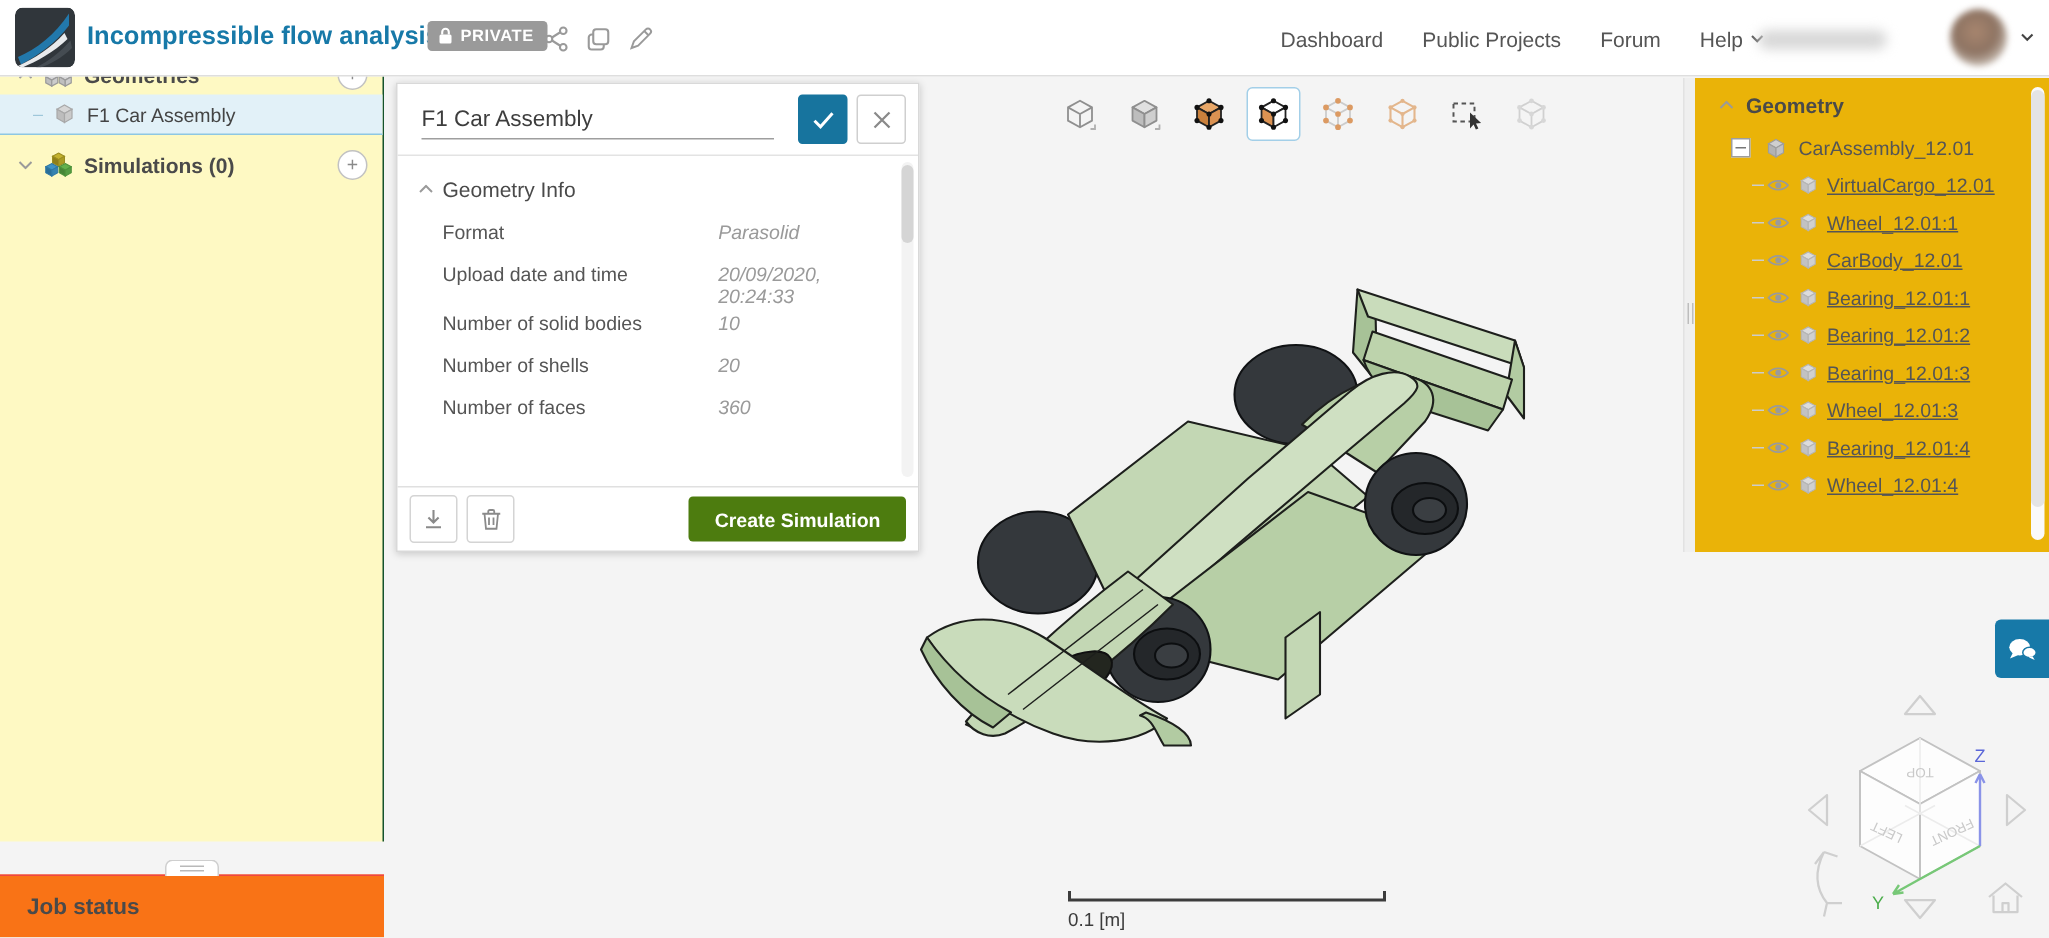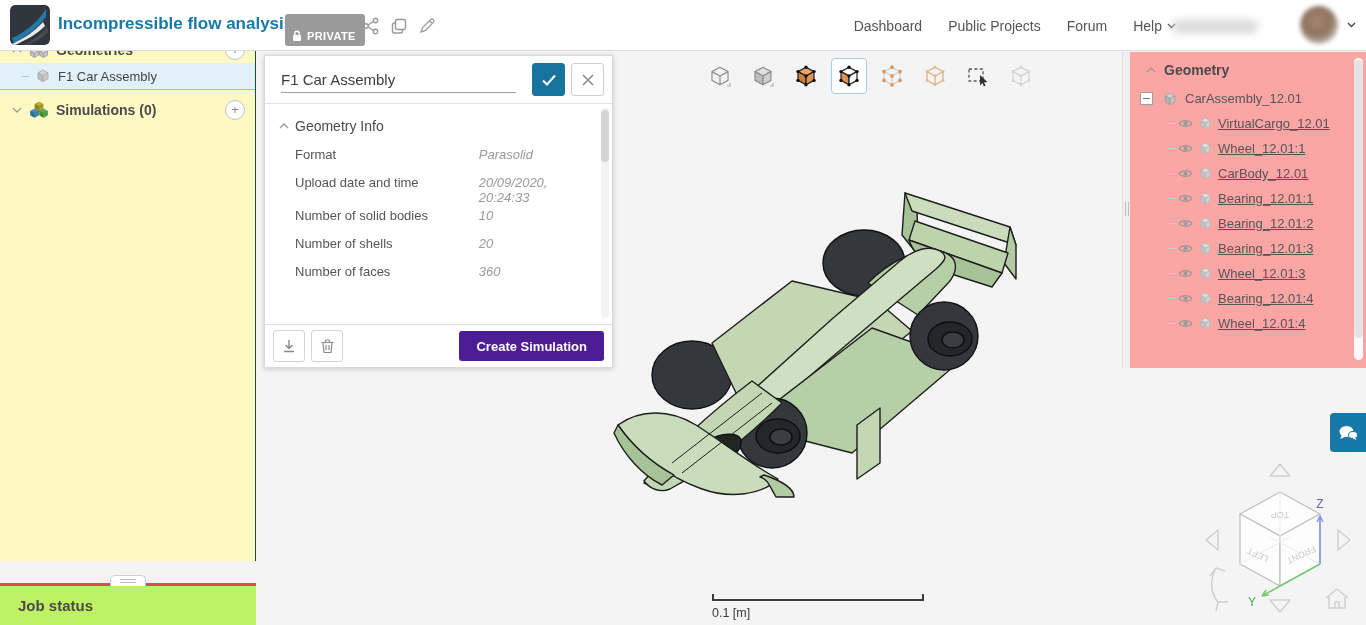--- a/index.html
+++ b/index.html
@@ -4,76 +4,76 @@
 <style>
   * { margin:0; padding:0; box-sizing:border-box; }
   html,body { width:1366px; height:625px; overflow:hidden; }
   body { font-family:"Liberation Sans", sans-serif; color:#555; background:#f4f4f4; position:relative; font-size:13px; }
   .app { position:absolute; inset:0; width:1366px; height:625px; background:#f4f4f4; overflow:hidden; }
 
   
   .topbar { position:absolute; left:0; top:0; width:1366px; height:51px; background:#fff; border-bottom:1px solid #dedede; z-index:30; display:flex; align-items:center; }
   .logo { position:absolute; left:10px; top:5px; width:40px; height:40px; border-radius:5px; overflow:hidden; }
   .project-title { position:absolute; left:58px; top:14px; font-size:17px; font-weight:bold; color:#1779a8; }
-  .badge { position:absolute; left:285px; top:14px; background:#9a9a9a; color:#fff; font-size:11px; font-weight:bold; letter-spacing:.4px; border-radius:3px; padding:16px 9px 4px 7px; display:flex; align-items:center; gap:5px; }
+  .badge { position:absolute; left:285px; top:14px; background:#9a9a9a; color:#fff; font-size:11px; font-weight:bold; letter-spacing:.4px; border-radius:3px; padding:4px 9px 4px 7px; display:flex; align-items:center; gap:5px; }
   .hdr-icon { position:absolute; top:17px; width:18px; height:18px; color:#9a9a9a; cursor:pointer; }
   .hdr-nav { position:absolute; right:190px; top:0; height:51px; display:flex; align-items:center; gap:26px; font-size:14px; color:#555; }
   .hdr-nav .nav-link { cursor:pointer; display:flex; align-items:center; gap:5px; }
   .user-blob { position:absolute; right:108px; top:20px; width:86px; height:13px; background:#d8d8d8; border-radius:7px; filter:blur(4px); }
   .avatar { position:absolute; right:28px; top:6px; width:38px; height:38px; border-radius:50%; background:radial-gradient(circle at 45% 40%, #a8866f 0%, #8d7362 45%, #c8bdb3 75%, #e4ded7 100%); filter:blur(2px); }
   .avatar-chevron { position:absolute; right:10px; top:22px; color:#444; }
 
   
   .sidebar { position:absolute; left:0; top:36px; width:256px; height:525px; background:#fef9c3; border-right:1px solid #14532d; z-index:20; }
   .tree-row { display:flex; align-items:center; height:27px; padding:0 10px 0 12px; cursor:pointer; }
   .tree-row .grow { flex:1; }
   .tree-row .lbl-bold { font-weight:bold; font-size:14px; color:#4a4a4a; margin-left:8px; }
   .plus-btn { width:20px; height:20px; border:1px solid #c2c2c2; border-radius:50%; color:#8a8a8a; font-size:13px; line-height:17px; text-align:center; background:#fff; cursor:pointer; }
   .row-selected { background:#e2f1f8; border-bottom:1px solid #8ec7e2; height:27px; }
   .row-selected .lbl { font-size:13px; color:#444; margin-left:8px; }
   .dash-mark { color:#9ec7da; font-size:12px; width:10px; margin-left:10px; }
   .caret { color:#9a9a9a; width:10px; display:inline-block; }
 
   
-  .jobbar { position:absolute; left:0; bottom:0; width:256px; height:42px; background:#bef264; border-top:3px solid #ef4444; z-index:25; display:flex; align-items:center; }
+  .jobbar { position:absolute; left:0; bottom:0; width:256px; height:42px; background:#f97316; border-top:1px solid #ef4444; z-index:25; display:flex; align-items:center; }
   .jobbar .job-label { font-size:15px; font-weight:bold; color:#4a4a4a; margin-left:18px; }
   .job-tab { position:absolute; left:110px; top:-11px; width:36px; height:11px; background:#fff; border:1px solid #cfcfcf; border-bottom:none; border-radius:5px 5px 0 0; cursor:pointer; }
   .job-tab .grip-lines { width:16px; margin:3px auto 0; border-top:1px solid #b9b9b9; box-shadow:0 3px 0 0 #b9b9b9; height:1px; }
 
   
   .geo-panel { position:absolute; left:264px; top:55px; width:349px; height:313px; background:#fff; border:1px solid #d9d9d9; box-shadow:0 1px 5px rgba(0,0,0,.18); z-index:22; }
   .geo-head { height:48px; display:flex; align-items:center; padding:0 8px 0 16px; border-bottom:1px solid #e3e3e3; }
   .name-input { flex:1; border:none; border-bottom:1px solid #9e9e9e; font-family:"Liberation Sans",sans-serif; font-size:15px; color:#3d3d3d; padding:4px 0; margin-right:16px; outline:none; background:transparent; }
   .btn-check { width:33px; height:33px; background:#17749e; border:1px solid #17749e; border-radius:3px; cursor:pointer; margin-right:6px; display:flex; align-items:center; justify-content:center; }
   .btn-x { width:33px; height:33px; background:#fff; border:1px solid #cfcfcf; border-radius:3px; cursor:pointer; color:#8a8a8a; display:flex; align-items:center; justify-content:center; }
   .geo-content { position:relative; height:220px; overflow:hidden; }
   .sect-head { display:flex; align-items:center; padding:14px 16px 10px 14px; cursor:pointer; }
   .sect-head .sect-title { font-weight:normal; font-size:14px; color:#4a4a4a; margin-left:6px; }
   .info-row { display:flex; padding:0 16px 0 30px; min-height:28px; align-items:flex-start; }
   .info-row .i-label { width:185px; color:#555; padding-top:3px; }
   .info-row .i-value { width:118px; color:#9a9a9a; font-style:italic; padding-top:3px; }
   .panel-scroll { position:absolute; right:3px; top:4px; width:8px; height:210px; background:#f3f3f3; border-radius:4px; }
   .panel-thumb { position:absolute; right:0; top:2px; width:8px; height:52px; background:#d5d5d5; border-radius:4px; cursor:pointer; }
   .geo-foot { height:43px; border-top:1px solid #e0e0e0; display:flex; align-items:center; padding:0 8px; }
   .foot-icon-btn { width:32px; height:32px; border:1px solid #d4d4d4; border-radius:3px; background:#fff; color:#8a8a8a; cursor:pointer; display:flex; align-items:center; justify-content:center; margin-right:6px; }
-  .create-sim { margin-left:auto; height:30px; padding:0 17px; background:#4c1d95; color:#fff; border:none; border-radius:3px; font-family:"Liberation Sans",sans-serif; font-size:13px; font-weight:bold; cursor:pointer; }
+  .create-sim { margin-left:auto; height:30px; padding:0 17px; background:#4d7c0f; color:#fff; border:none; border-radius:3px; font-family:"Liberation Sans",sans-serif; font-size:13px; font-weight:bold; cursor:pointer; }
 
   
   .vp-toolbar { position:absolute; top:58px; left:702px; display:flex; gap:7px; z-index:10; }
   .tool-btn { width:36px; height:36px; border:1px solid transparent; border-radius:4px; display:flex; align-items:center; justify-content:center; cursor:pointer; }
   .tool-btn.active { background:#fff; border-color:#a3cfe8; }
   .tool-btn.disabled { cursor:default; opacity:.9; }
 
   
   .tree-resize { position:absolute; left:1122px; top:52px; width:8px; height:316px; background:#efefef; border-left:1px solid #e2e2e2; z-index:18; }
   .tree-resize .grip { position:absolute; top:150px; left:2px; width:1px; height:14px; background:#bdbdbd; box-shadow:3px 0 0 0 #bdbdbd; }
-  .scene-tree { position:absolute; left:1130px; top:52px; width:236px; height:316px; background:#fca5a5; z-index:18; overflow:hidden; }
+  .scene-tree { position:absolute; left:1130px; top:52px; width:236px; height:316px; background:#eab308; z-index:18; overflow:hidden; }
   .st-head { display:flex; align-items:center; padding:10px 0 8px 16px; }
   .st-head .st-title { font-weight:bold; font-size:14px; color:#4a4a4a; margin-left:8px; }
-  .st-root { display:flex; align-items:center; height:25px; padding-left:10px; cursor:pointer; }
+  .st-root { display:flex; align-items:center; height:25px; padding-left:24px; cursor:pointer; }
   .expander { width:13px; height:13px; border:1px solid #9e9e9e; background:#fff; position:relative; }
   .expander::after { content:""; position:absolute; left:2px; right:2px; top:5px; border-top:1px solid #777; }
   .st-root .st-label { margin-left:8px; color:#555; }
   .st-item { display:flex; align-items:center; height:25px; padding-left:48px; cursor:pointer; position:relative; }
   .st-item::before { content:""; position:absolute; left:38px; top:12px; width:8px; border-top:1px solid #ccc; }
   .st-item .st-label { margin-left:6px; color:#555;text-decoration:underline; }
   .st-item .cube { margin-left:6px; }
   .tree-scroll { position:absolute; right:3px; top:6px; width:9px; height:302px; background:#fafafa; border-radius:5px; }
   .tree-thumb { position:absolute; top:2px; width:9px; height:278px; background:#e4e4e4; border-radius:5px; cursor:pointer; }
 

